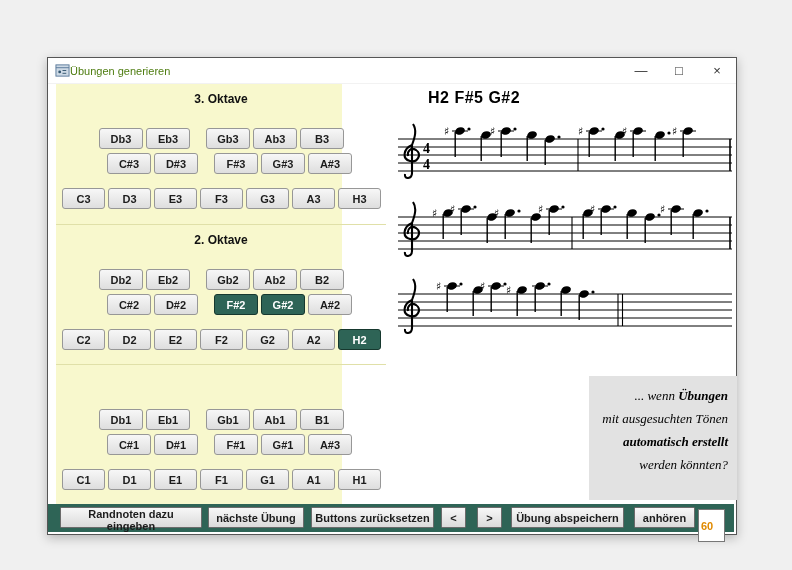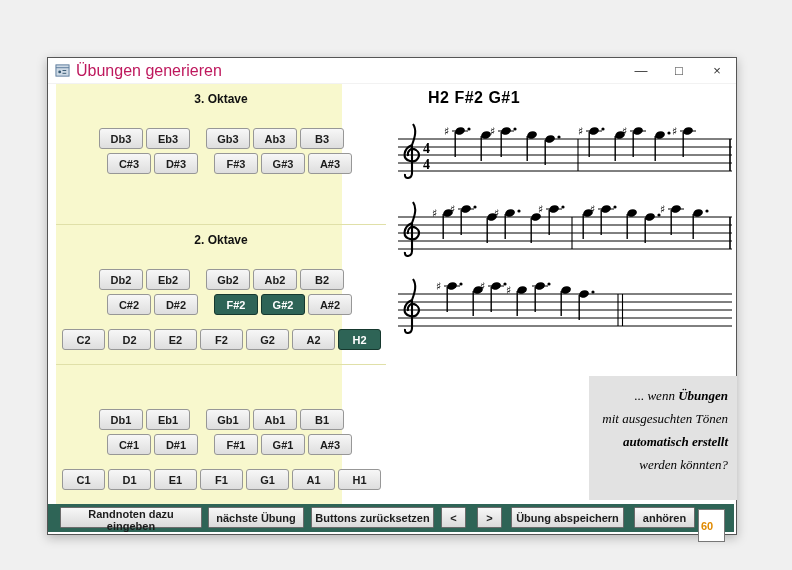--- a/index.html
+++ b/index.html
@@ -9,21 +9,21 @@
     font-family:"Liberation Sans",sans-serif;
   }
   .window{
     position:absolute;left:47px;top:57px;width:688px;height:476px;
     background:#fff;border:1px solid #555;
     box-shadow:0 3px 10px rgba(0,0,0,.25);
   }
   
   .titlebar{position:absolute;left:0;top:0;width:100%;height:26px;background:#fff;display:flex;align-items:center;border-bottom:1px solid #f2f2f2;box-sizing:border-box}
   .app-icon{margin-left:7px;width:15px;height:15px;flex:0 0 auto}
-  .title-text{font-size:16px;color:#be185d;margin-left:6px;white-space:nowrap}
+  .title-text{font-size:11px;color:#4d7c0f;white-space:nowrap}
   .win-controls{margin-left:auto;display:flex;height:100%}
   .win-ctl{width:38px;height:100%;display:flex;align-items:center;justify-content:center;font-size:13px;color:#333;cursor:default}
   
   .content{position:absolute;left:0;top:26px;width:686px;height:448px;background:#fff}
   
   .note-panel{position:absolute;left:8px;top:0;width:286px;height:420px;background:#f8f8cd}
   .oct-section{position:absolute;left:0;width:330px;height:140px;box-sizing:border-box}
   .oct-section.bordered{border-top:1px solid #e0e0a8}
   .oct-label{position:absolute;top:8px;left:0;width:100%;text-align:center;font-size:12px;font-weight:bold;color:#111}
   .note-row{position:absolute;display:flex;gap:3px}
@@ -108,20 +108,29 @@
           <button class="nb">Ab3</button>
           <button class="nb">B3</button>
         </div>
         <div class="note-row r-sharps">
           <button class="nb">C#3</button>
           <button class="nb">D#3</button>
           <button class="nb gap">F#3</button>
           <button class="nb">G#3</button>
           <button class="nb">A#3</button>
         </div>
+        <div class="note-row r-nat">
+          <button class="nb">C3</button>
+          <button class="nb">D3</button>
+          <button class="nb">E3</button>
+          <button class="nb">F3</button>
+          <button class="nb">G3</button>
+          <button class="nb">A3</button>
+          <button class="nb">H3</button>
+        </div>
       </div>
 
       <div class="oct-section bordered" style="top:140px">
         <div class="oct-label">2. Oktave</div>
         <div class="note-row r-flats">
           <button class="nb">Db2</button>
           <button class="nb">Eb2</button>
           <button class="nb gap">Gb2</button>
           <button class="nb">Ab2</button>
           <button class="nb">B2</button>
@@ -164,21 +173,21 @@
           <button class="nb">D1</button>
           <button class="nb">E1</button>
           <button class="nb">F1</button>
           <button class="nb">G1</button>
           <button class="nb">A1</button>
           <button class="nb">H1</button>
         </div>
       </div>
     </div>
 
-    <div class="score-title">H2 F#2 G#1</div>
+    <div class="score-title">H2 F#5 G#2</div>
 
     <svg id="staff1" class="staff" viewBox="0 0 338 78">
       <defs>
         <g id="nh">
           <ellipse rx="5" ry="3.6" transform="rotate(-18)"></ellipse>
           <line x1="-4.8" y1="1" x2="-4.8" y2="26" stroke="#000" stroke-width="1.4"></line>
         </g>
       </defs>
       <line class="sl" x1="2" y1="24" x2="336" y2="24"></line>
       <line class="sl" x1="2" y1="32" x2="336" y2="32"></line>

